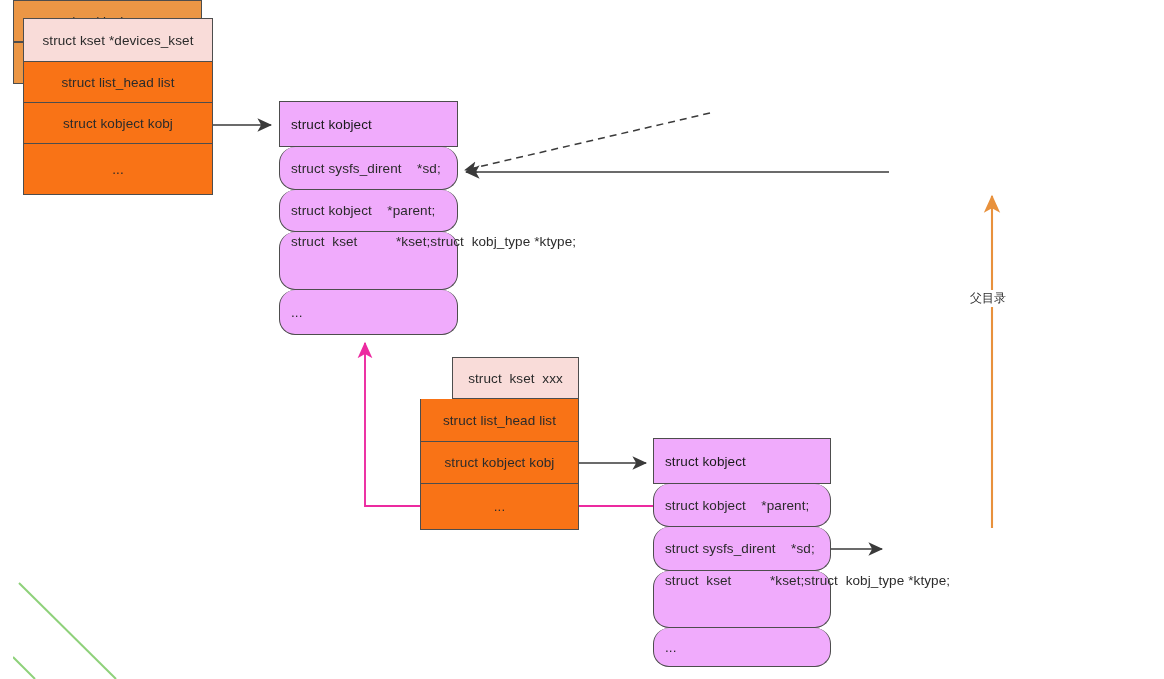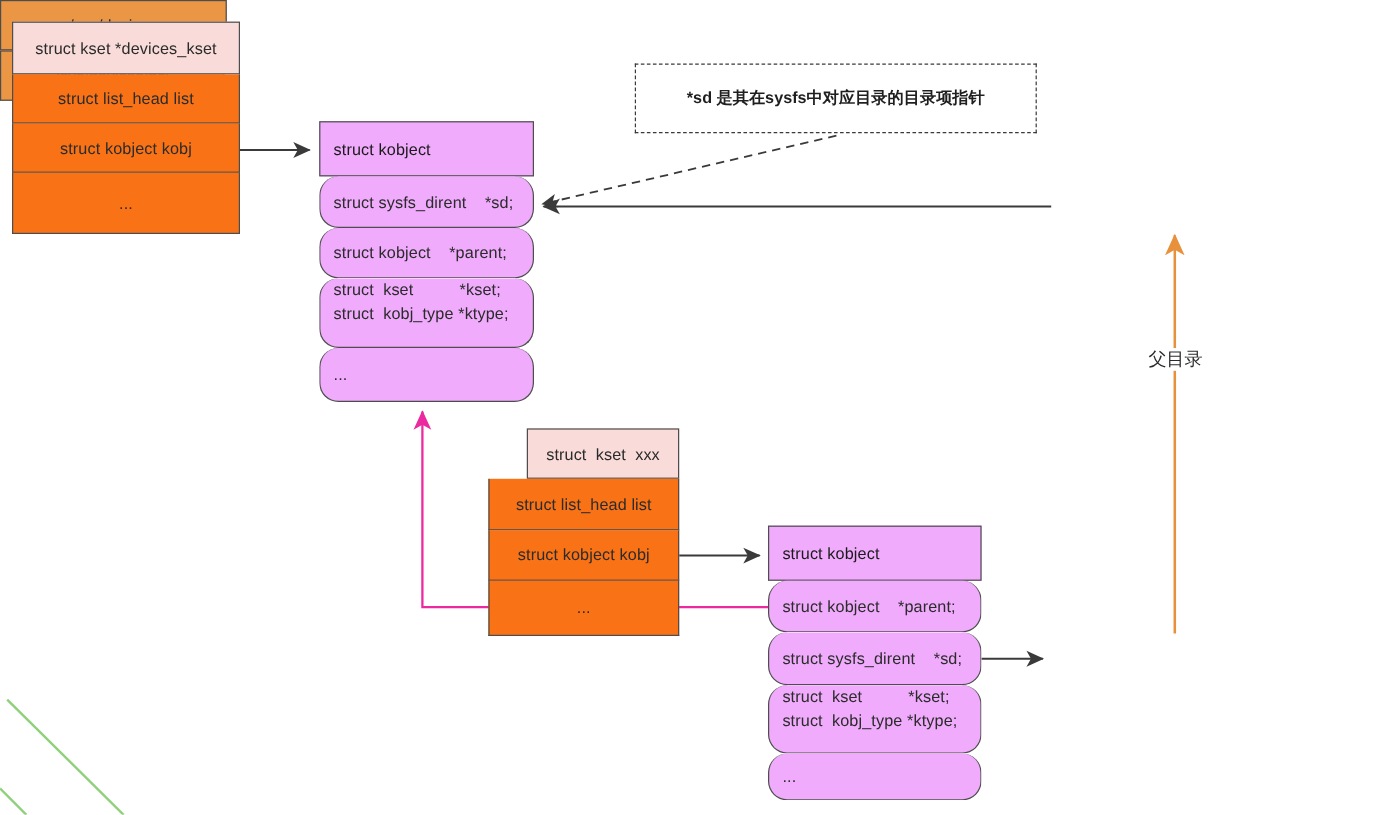--- a/index.html
+++ b/index.html
@@ -3,21 +3,21 @@
 <meta charset="utf-8">
 <style>
   html, body { margin:0; padding:0; background:#ffffff; }
   body {
     width:1164px; height:679px;
     font-family:"Liberation Sans","DejaVu Sans",sans-serif;
     color:#2b2b2b;
     position:relative;
     overflow:hidden;
   }
-  #stage { position:absolute; left:0; top:0; width:997px; height:679px; }
+  #stage { position:absolute; left:13px; top:0; width:997px; height:679px; }
 
   svg.edges { position:absolute; left:0; top:0; width:1164px; height:679px; pointer-events:none; }
 
   .box { position:absolute; box-sizing:border-box; }
   .row {
     box-sizing:border-box;
     border:1.6px solid #4d4d4d;
     display:flex; align-items:center;
     font-size:13.5px;
     letter-spacing:0.1px;
@@ -37,24 +37,24 @@
 
   .note {
     position:absolute; box-sizing:border-box;
     border:1.7px dashed #3a3a3a;
     background:#ffffff;
     display:flex; align-items:center; justify-content:center;
     font-size:13.5px; font-weight:bold;
     color:#1f1f1f;
   }
   .edge-label {
-    position:absolute; font-size:15px; color:#2b2b2b;
+    position:absolute; font-size:12px; color:#2b2b2b;
     background:#ffffff; padding:0 4px; white-space:nowrap;
   }
-  .twoline { flex-direction:column; align-items:flex-start; justify-content:flex-start;
+  .twoline { align-items:flex-start; justify-content:flex-start;
              line-height:1.45; }
 </style>
 </head>
 <body>
 
 <div id="stage">
 
   <svg class="edges" viewBox="0 0 1164 679" xmlns="http://www.w3.org/2000/svg">
     <defs>
       <marker id="arrDark" markerWidth="9" markerHeight="9" refX="8" refY="4.5" orient="auto" markerUnits="strokeWidth">
@@ -116,23 +116,20 @@
     <div class="row left hdr-blue" style="height:46px;">struct kobject</div>
     <div class="row left body-lav" style="height:43px;">struct sysfs_dirent    *sd;</div>
     <div class="row left body-lav" style="height:42px;">struct kobject    *parent;</div>
     <div class="row left body-lav twoline" style="height:58px; padding-left:11px;">
       <span>struct  kset          *kset;</span>
       <span>struct  kobj_type *ktype;</span>
     </div>
     <div class="row left body-lav" style="height:45px;">...</div>
   </div>
 
-  <div class="note" style="left:529px; top:53px; width:335px; height:58px;">
-    <span>*sd 是其在sysfs中对应目录的目录项指针</span>
-  </div>
 
   <div class="orange" style="left:885px; top:151px; width:189px; height:42px;">
     <span>/sys/devices</span>
   </div>
 
   <div class="box" style="left:407px; top:357px; width:159px;">
     <div class="row center hdr-pink" style="height:42px;margin-left:32px;">struct  kset  xxx</div>
     <div class="row center body-cream" style="height:43px;">struct list_head list</div>
     <div class="row center body-cream" style="height:42px;">struct kobject kobj</div>
     <div class="row center body-cream" style="height:46px;">...</div>

